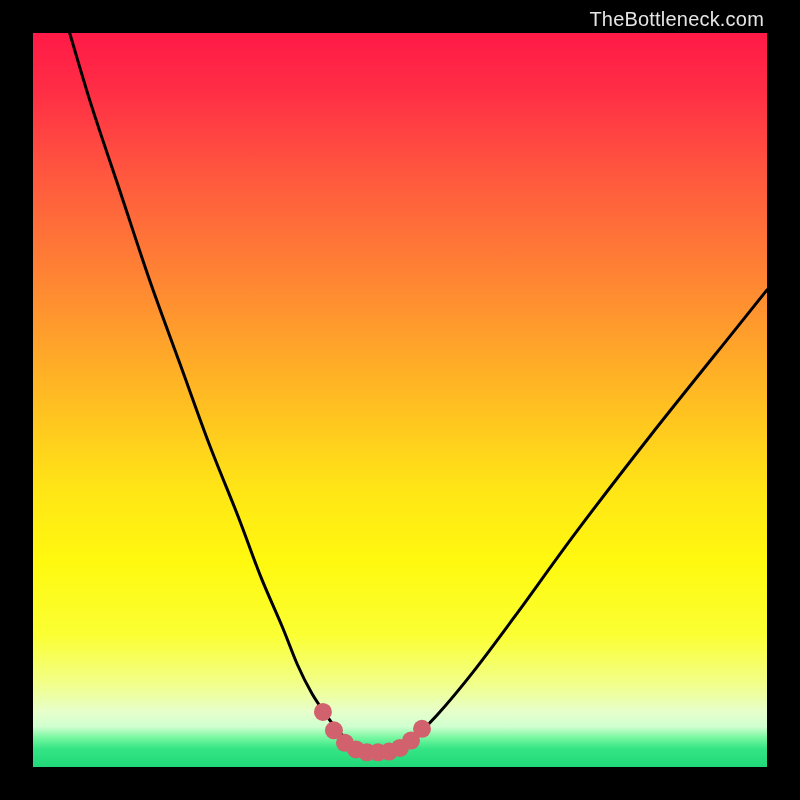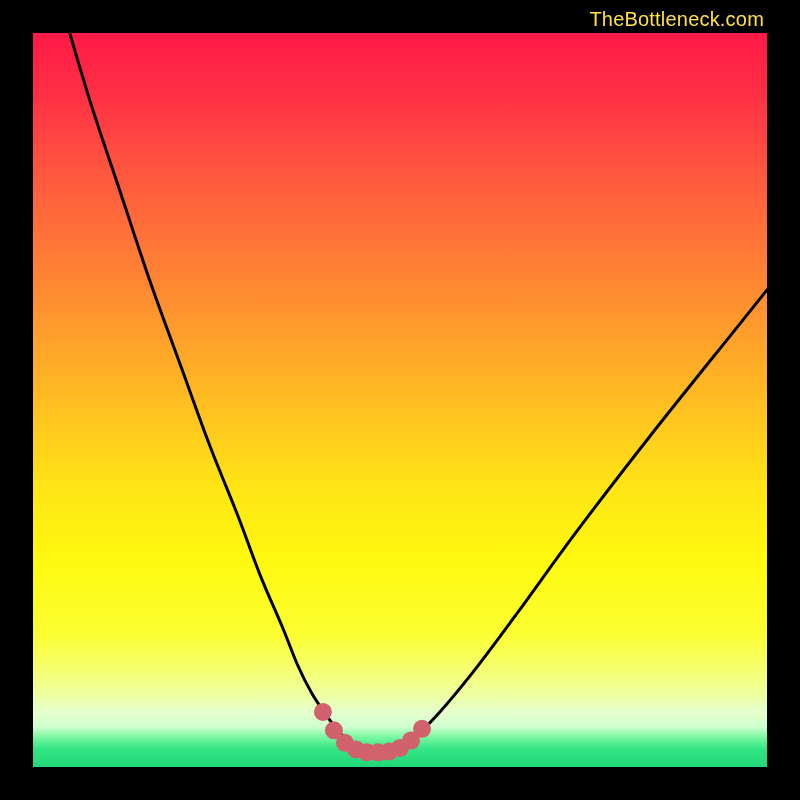--- a/index.html
+++ b/index.html
@@ -30,21 +30,21 @@
   .gradient-bg {
     position: absolute;
     inset: 0;
   }
   .watermark {
     position: absolute;
     top: 8px;
     right: 36px;
     font-size: 20px;
     font-weight: 500;
-    color: #fde047;
+    color: #e5e5e5;
     letter-spacing: 0.2px;
   }
   svg.curve-layer {
     position: absolute;
     inset: 0;
   }
 </style>
 </head>
 <body>
 

